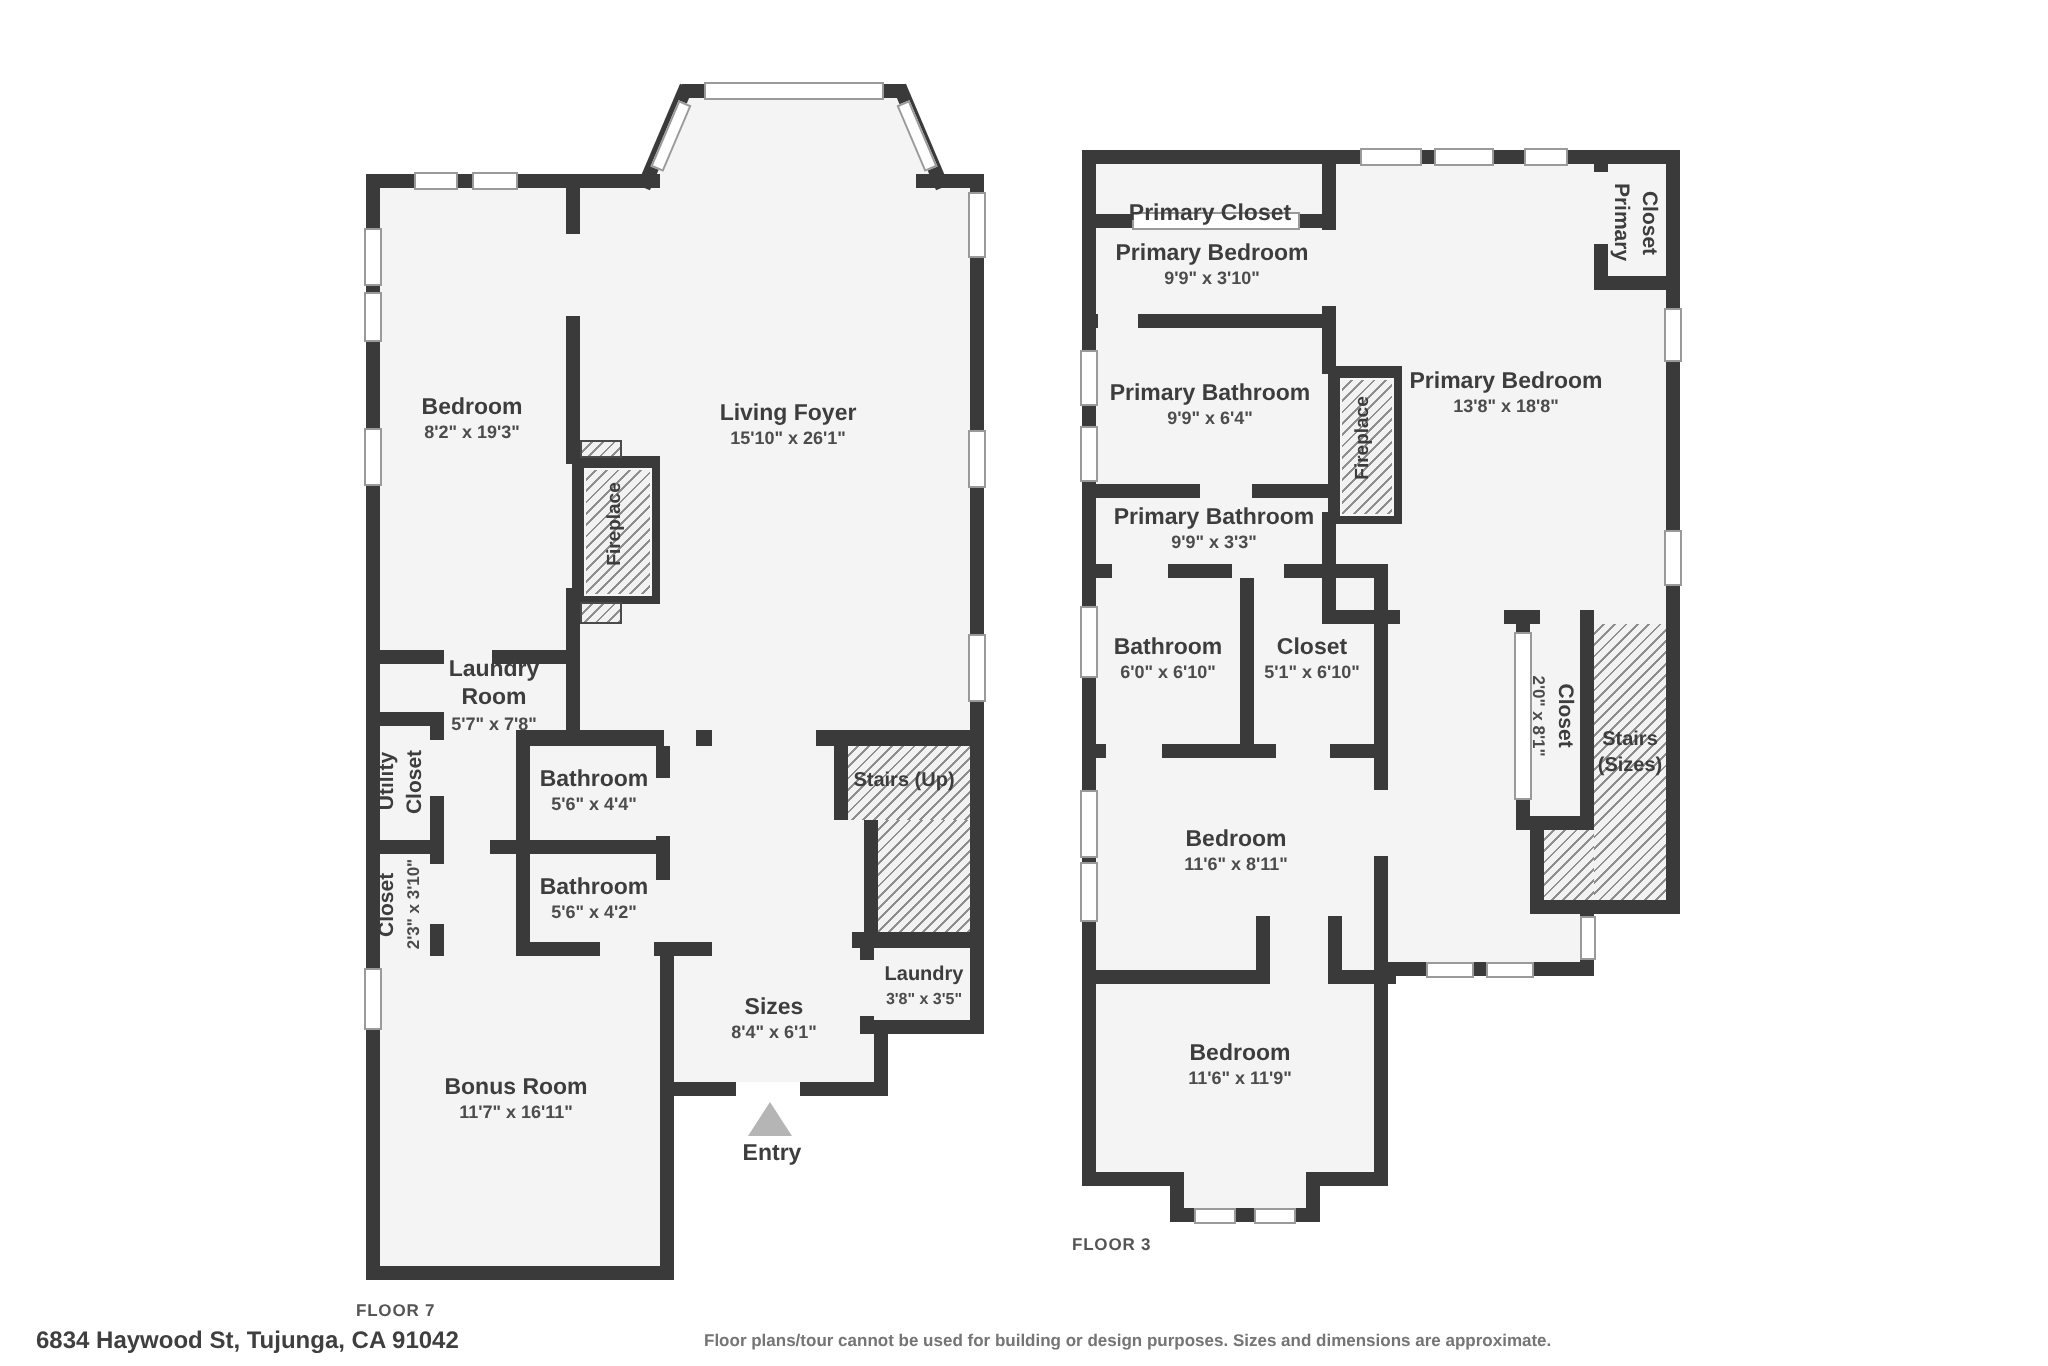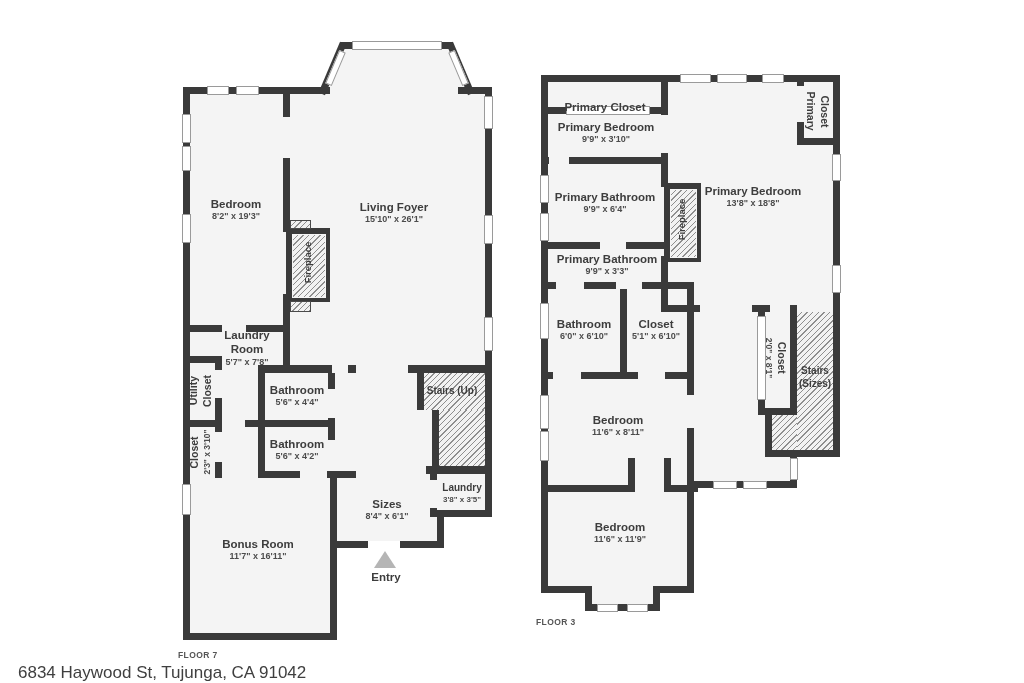--- a/index.html
+++ b/index.html
@@ -21,21 +21,21 @@
   .vwrap{display:flex;flex-direction:row;align-items:center;justify-content:center;gap:1px}
   .vccw{writing-mode:vertical-rl;transform:rotate(180deg)}
   .vrl{writing-mode:vertical-rl}
   .vlr{writing-mode:vertical-lr}
   .vnm{font-weight:700;font-size:10.5px;color:#3d3d3d}
   .vdm{font-weight:700;font-size:8.5px;color:#4c4c4c}
   .rot{transform-origin:50% 50%}
   .tri{position:absolute;width:0;height:0;border-left:11px solid transparent;
     border-right:11px solid transparent;border-bottom:17px solid #b5b5b5}
   .cap{position:absolute;font-size:8.5px;font-weight:700;color:#555;letter-spacing:.4px}
-  .addr{position:absolute;font-size:17px;font-weight:400;color:#3f3f3f}
+  .addr{position:absolute;font-size:12px;font-weight:700;color:#3f3f3f}
   .disc{position:absolute;font-size:8.5px;font-weight:700;color:#757575}
 </style>
 </head>
 <body>
 
 <div class="canvas">
 
   <div>
 
     <div class="fl" style="left:325px;top:44px;width:145px;height:48px;clip-path:polygon(0px 48px,20px 0px,122px 0px,145px 48px)"></div>
@@ -291,13 +291,14 @@
     <div class="lbl sm wrapper" style="left:815px;top:377px;width:50px">
       <span class="nm">Stairs (Sizes)</span>
     </div>
     <div class="lbl" style="left:682px;top:222px">
       <span class="vccw vdm" style="font-size:9.5px;color:#3d3d3d">Fireplace</span>
     </div>
     <div class="cap" style="left:536px;top:617px">FLOOR 3</div>
   </div>
 
   <div class="addr" style="left:18px;top:663px">6834 Haywood St, Tujunga, CA 91042</div>
+  <div class="disc" style="left:352px;top:665px">Floor plans/tour cannot be used for building or design purposes. Sizes and dimensions are approximate.</div>
 </div>
 
 </body></html>

